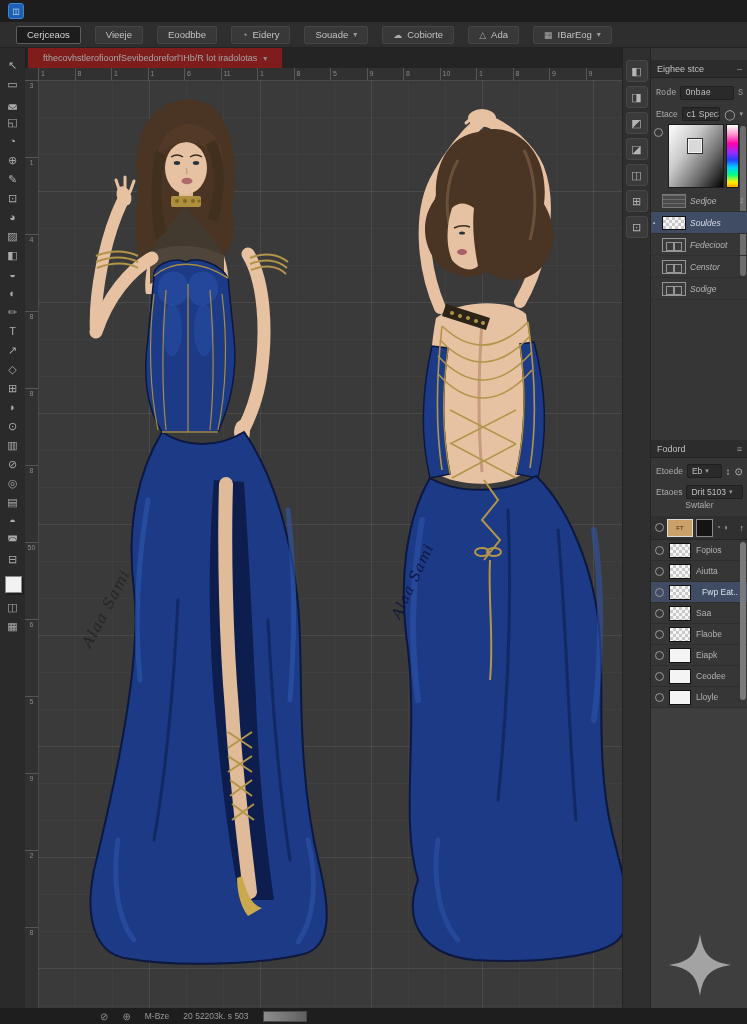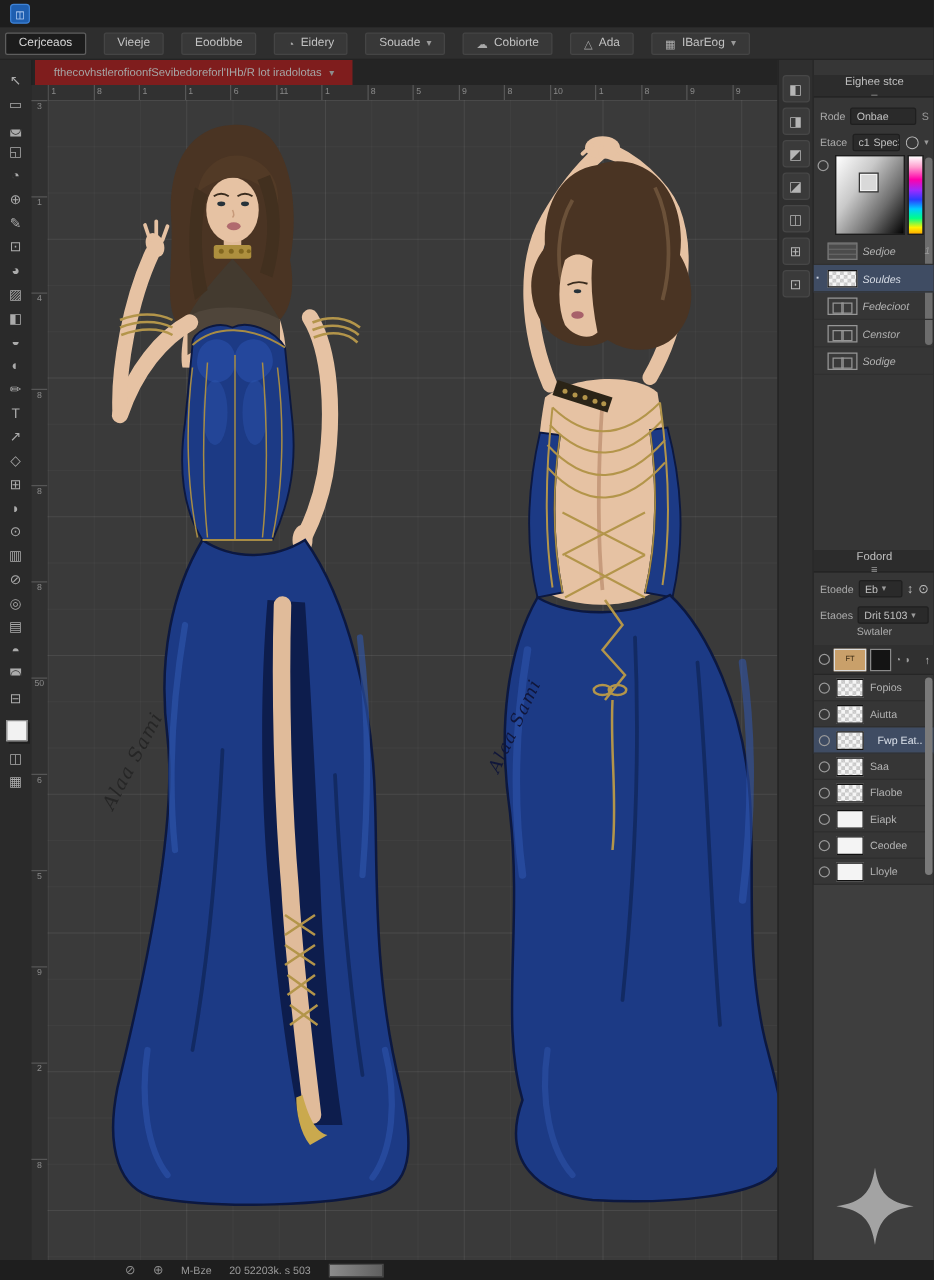--- a/index.html
+++ b/index.html
@@ -6,21 +6,21 @@
   #app{position:relative;width:747px;height:1024px;background:#2b2b2b;overflow:hidden;
        font-family:"Liberation Sans",sans-serif;-webkit-font-smoothing:antialiased;}
   
   .titlebar{position:absolute;left:0;top:0;width:747px;height:22px;background:#1d1d1d;
             display:flex;align-items:center;gap:8px;padding-left:8px;box-sizing:border-box;}
   .app-icon{width:14px;height:14px;border-radius:3px;background:#1f5fb0;border:1px solid #3f83d6;
             display:flex;align-items:center;justify-content:center;color:#cfe2ff;font-size:8px;}
   .titlebar-title{color:#c9c9c9;font-size:11px;white-space:nowrap;}
   
   .actionbar{position:absolute;left:0;top:22px;width:747px;height:26px;background:#2e2e2e;
-             display:flex;align-items:center;gap:14px;padding-left:4px;box-sizing:border-box;
+             display:flex;align-items:center;gap:14px;padding-left:16px;box-sizing:border-box;
              border-bottom:1px solid #232323;}
   .abtn{display:inline-flex;align-items:center;gap:5px;height:18px;padding:0 10px;background:#383838;
         border:1px solid #454545;border-radius:2px;color:#c2c2c2;font-size:9.5px;cursor:default;}
   .abtn.active{background:#1c1c1c;border-color:#5e5e5e;color:#d6d6d6;}
   .abicon{font-size:9px;color:#a9a9a9;}
   .acaret{font-size:8px;color:#9a9a9a;}
   .abicon:empty,.acaret:empty{display:none;}
   
   .tabbar{position:absolute;left:25px;top:48px;width:597px;height:20px;background:#242424;}
   .doctab{position:absolute;left:3px;top:0;height:20px;padding:0 15px;background:#7f1d1d;
@@ -65,21 +65,21 @@
          border-left:1px solid #232323;display:flex;flex-direction:column;align-items:center;
          padding-top:12px;gap:4px;box-sizing:border-box;}
   .strip-btn{width:22px;height:22px;background:#3a3a3a;border:1px solid #474747;border-radius:3px;
              color:#b5b5b5;font-size:11px;display:flex;align-items:center;justify-content:center;
              padding:0;cursor:default;}
   
   .rpanel{position:absolute;left:650px;top:48px;width:97px;height:960px;background:#363636;
           border-left:1px solid #242424;}
   .ptab-row{position:absolute;left:0;width:97px;height:18px;background:#2c2c2c;display:flex;
             align-items:center;justify-content:space-between;padding:0 6px;box-sizing:border-box;
-            border-bottom:1px solid #222;flex-direction:column;}
+            border-bottom:1px solid #222;}
   .ptab{color:#c0c0c0;font-size:9px;}
   .pmenu{color:#9a9a9a;font-size:9px;}
   .prow{position:absolute;left:0;width:97px;display:flex;align-items:center;gap:4px;
         padding:0 5px;box-sizing:border-box;color:#ababab;font-size:8.5px;}
   .pselect{flex:1;height:14px;background:#2a2a2a;border:1px solid #1f1f1f;border-radius:2px;
            color:#c0c0c0;font-size:8.5px;display:flex;align-items:center;gap:3px;
            padding:0 4px;box-sizing:border-box;overflow:hidden;white-space:nowrap;}
   .pright{color:#9a9a9a;}
   .picon{color:#bdbdbd;font-size:10px;}
   .pcaret{color:#9a9a9a;font-size:7px;}
@@ -551,21 +551,21 @@
       <button class="strip-btn">
         <span>⊡</span>
       </button>
     </aside>
 
   <aside class="rpanel">
     <div class="ptab-row" style="top:12px;">
       <span class="ptab">Eighee stce</span>
       <span class="pmenu">–</span>
     </div>
-    <div class="prow" style="top:34px;height:22px;">
+    <div class="prow" style="top:34px;height:22px;font-family:Liberation Mono, monospace;">
       <span>Rode</span>
       <span class="pselect">Onbae</span>
       <span class="pright">S</span>
     </div>
     <div class="prow" style="top:56px;height:20px;">
       <span>Etace</span>
       <span class="pselect">
         <span>c1</span>
         <span>Spec3</span>
       </span>

